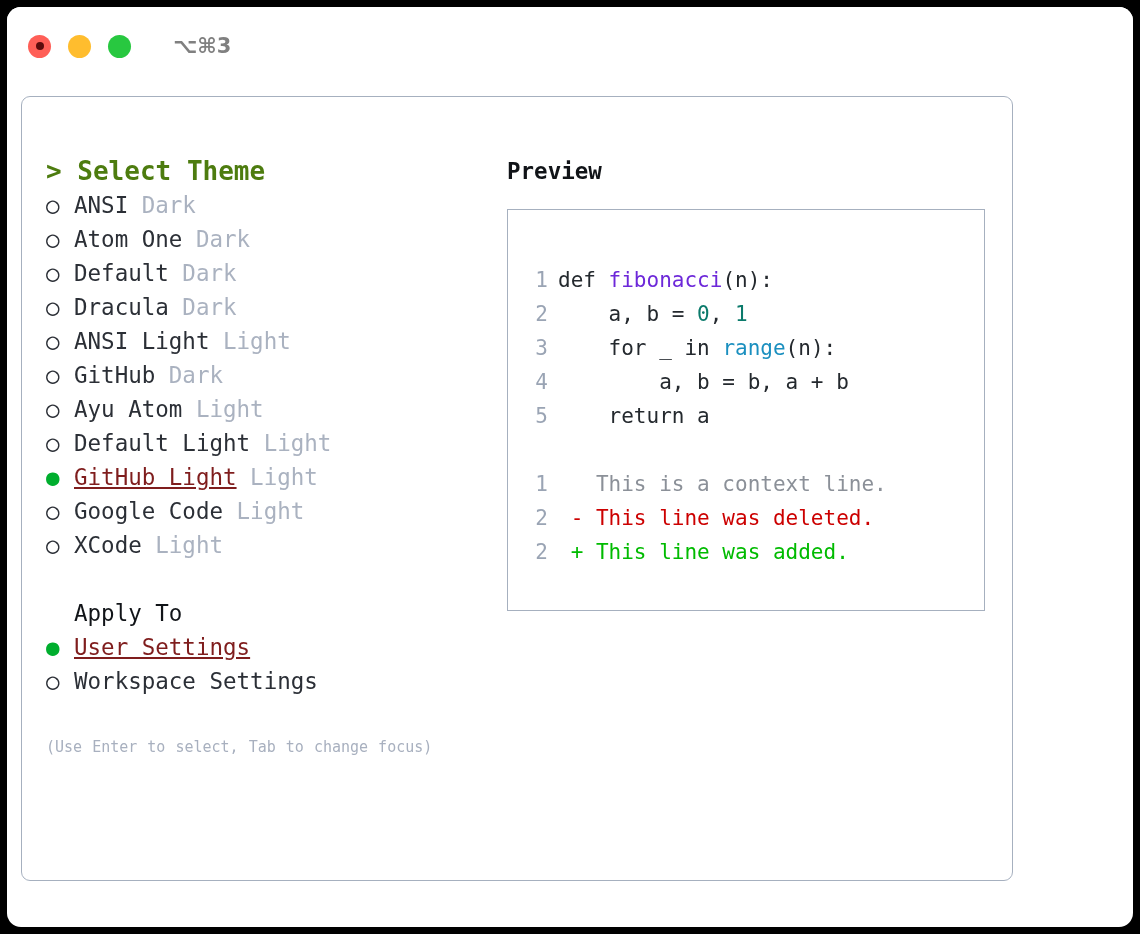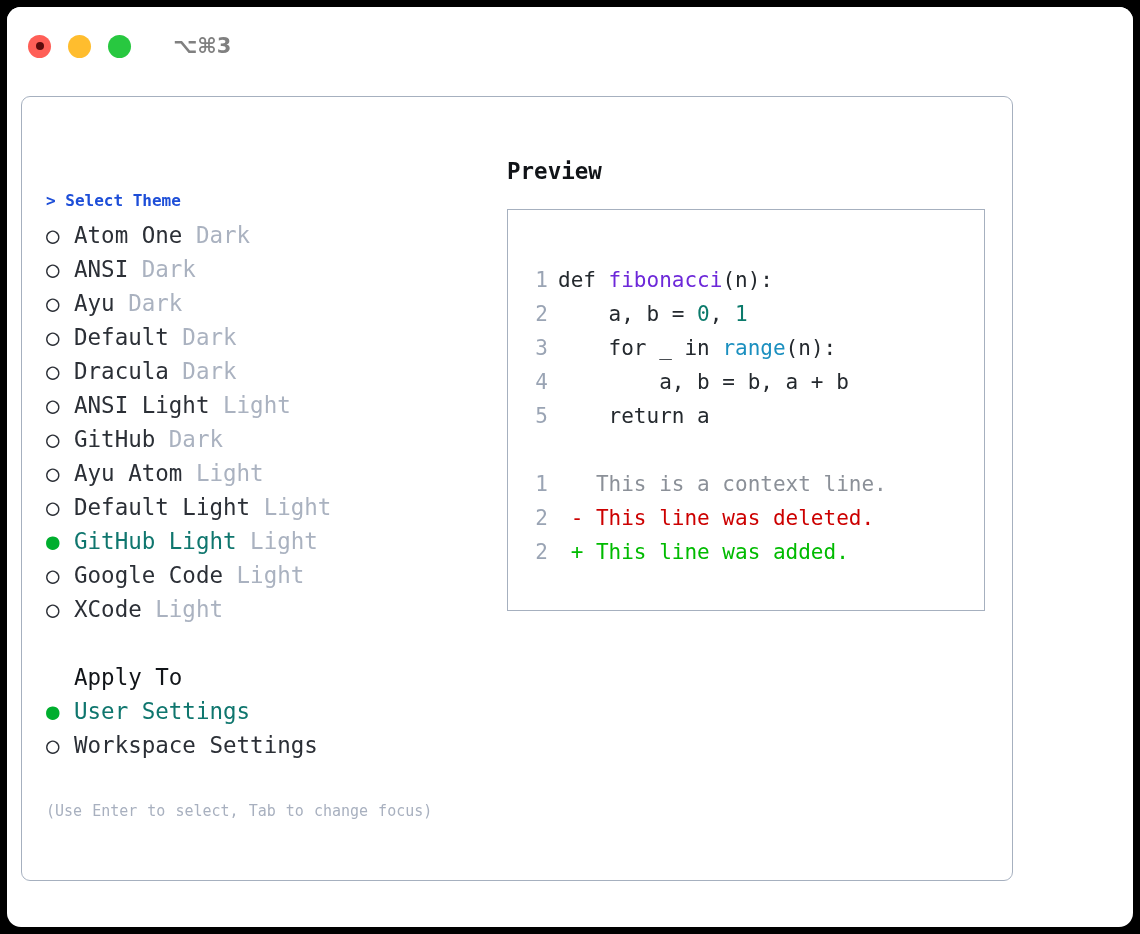--- a/index.html
+++ b/index.html
@@ -97,41 +97,40 @@
     box-sizing: border-box;
   }
   .col-right {
     flex: 1;
     padding: 57px 0 0 15px;
     box-sizing: border-box;
   }
 
   
   .heading {
-    font-size: 16px;
+    font-size: 26px;
     font-weight: bold;
-    color: #1d4ed8;
-    line-height: 34px;
-    white-space: pre;
-    margin-top: 30px;
+    color: #4d7c0f;
+    line-height: 34px;
+    white-space: pre;
   }
   .row {
     font-size: 22.5px;
     line-height: 34px;
     color: #2b2f36;
     white-space: pre;
   }
   .marker {
     display: inline-block;
     width: 28px;
     color: #2b2f36;
   }
   .marker.sel { color: #00ae2e; }
   .name { color: #2b2f36; }
-  .row.selected .name { color: #0f766e; }
+  .row.selected .name { color: #7f1d1d; text-decoration: underline; }
   .variant { color: #aab2c0; }
 
   .subheading {
     font-size: 22.5px;
     color: #111418;
     line-height: 34px;
     white-space: pre;
     padding-left: 28px;
   }
 
@@ -202,23 +201,22 @@
   </div>
 
   <div class="panel">
     <div class="columns">
 
       <div class="col-left">
 
         <div class="heading"><span>&gt; </span><span>Select Theme</span></div>
 
         <div id="theme-list">
+            <div class="row"><span class="marker">○ </span><span class="name">ANSI</span><span class="variant"> Dark</span></div>
             <div class="row"><span class="marker">○ </span><span class="name">Atom One</span><span class="variant"> Dark</span></div>
-            <div class="row"><span class="marker">○ </span><span class="name">ANSI</span><span class="variant"> Dark</span></div>
-            <div class="row"><span class="marker">○ </span><span class="name">Ayu</span><span class="variant"> Dark</span></div>
             <div class="row"><span class="marker">○ </span><span class="name">Default</span><span class="variant"> Dark</span></div>
             <div class="row"><span class="marker">○ </span><span class="name">Dracula</span><span class="variant"> Dark</span></div>
             <div class="row"><span class="marker">○ </span><span class="name">ANSI Light</span><span class="variant"> Light</span></div>
             <div class="row"><span class="marker">○ </span><span class="name">GitHub</span><span class="variant"> Dark</span></div>
             <div class="row"><span class="marker">○ </span><span class="name">Ayu Atom</span><span class="variant"> Light</span></div>
             <div class="row"><span class="marker">○ </span><span class="name">Default Light</span><span class="variant"> Light</span></div>
             <div class="row selected"><span class="marker sel">● </span><span class="name">GitHub Light</span><span class="variant"> Light</span></div>
             <div class="row"><span class="marker">○ </span><span class="name">Google Code</span><span class="variant"> Light</span></div>
             <div class="row"><span class="marker">○ </span><span class="name">XCode</span><span class="variant"> Light</span></div>
           </div>

